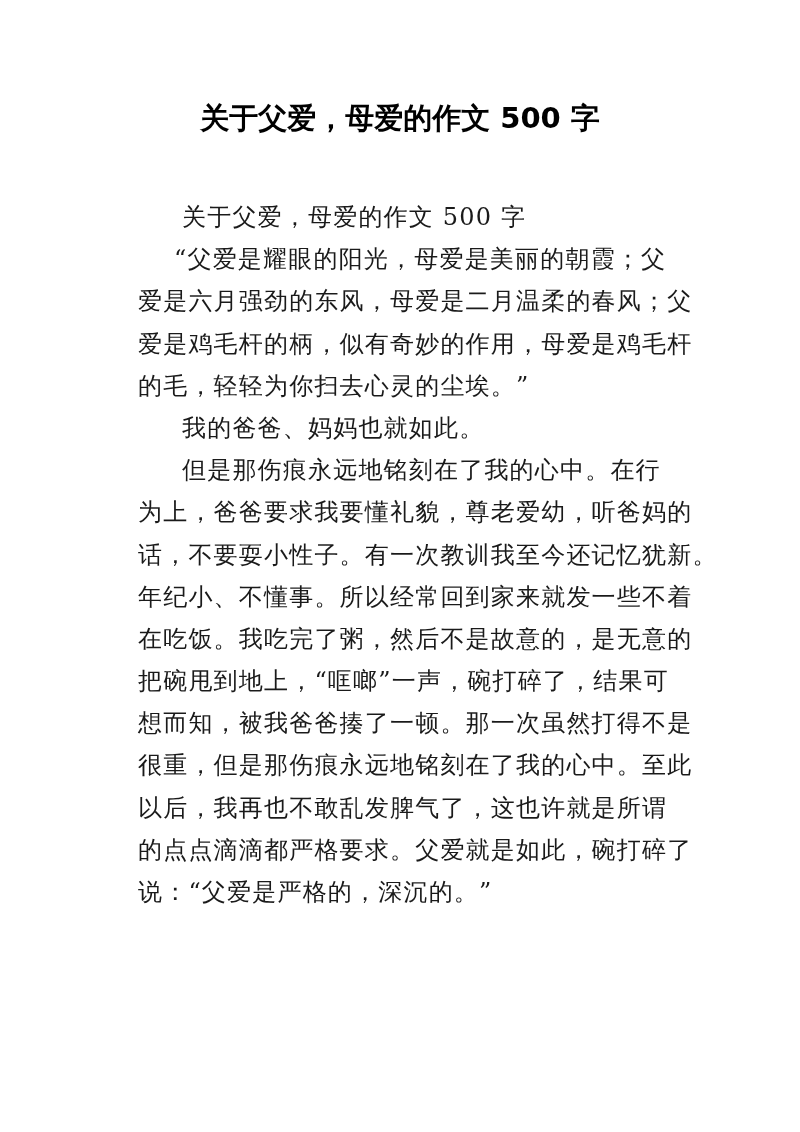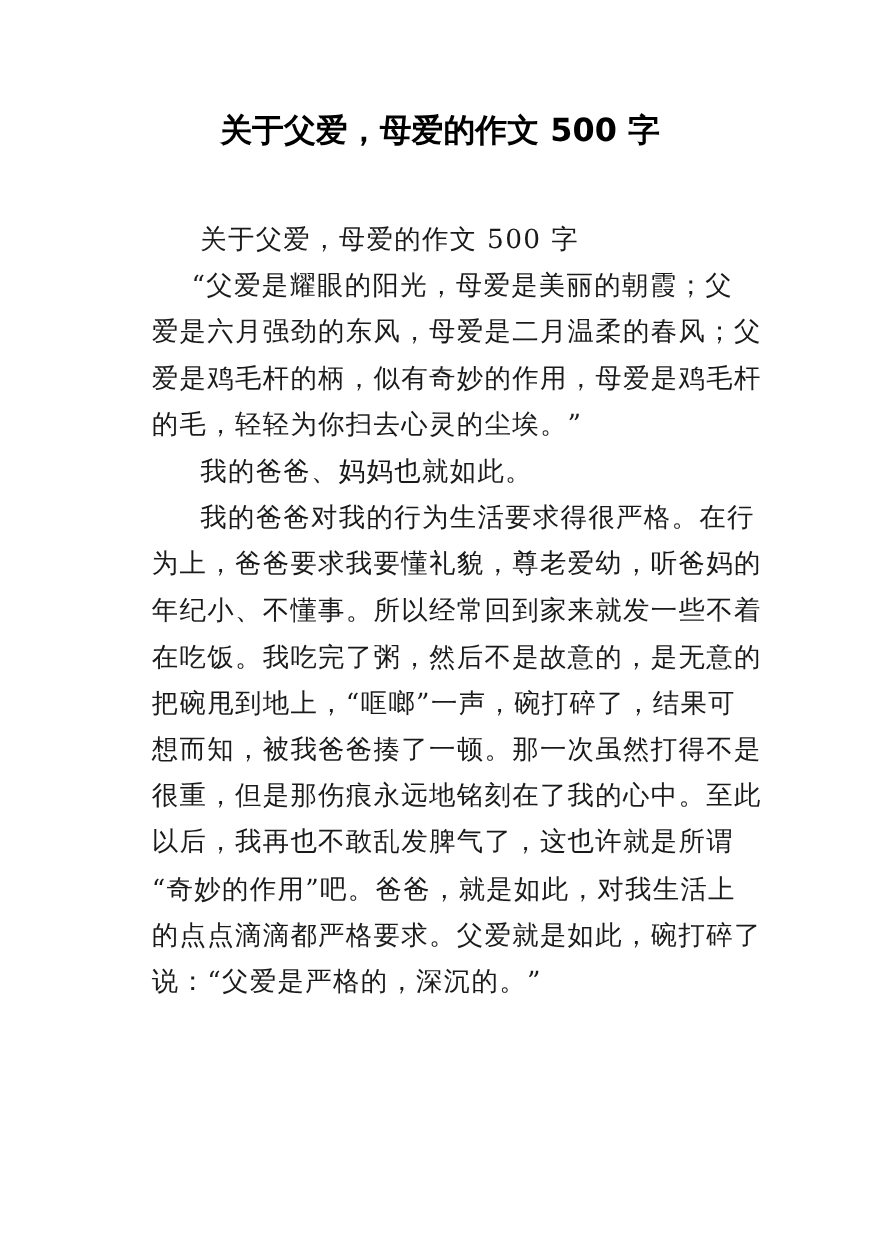--- a/index.html
+++ b/index.html
@@ -64,25 +64,25 @@
 <div class="page">
   <div class="title">关于父爱，母爱的作文 500 字</div>
 
   <div class="body-text">
     <div class="line indent">关于父爱，母爱的作文 500 字</div>
     <div class="line quote-indent">“父爱是耀眼的阳光，母爱是美丽的朝霞；父</div>
     <div class="line">爱是六月强劲的东风，母爱是二月温柔的春风；父</div>
     <div class="line">爱是鸡毛杆的柄，似有奇妙的作用，母爱是鸡毛杆</div>
     <div class="line">的毛，轻轻为你扫去心灵的尘埃。”</div>
     <div class="line indent">我的爸爸、妈妈也就如此。</div>
-    <div class="line indent">我的爸爸对我的行为生活要求得很严格。在行</div>
+    <div class="line indent">但是那伤痕永远地铭刻在了我的心中。在行</div>
     <div class="line">为上，爸爸要求我要懂礼貌，尊老爱幼，听爸妈的</div>
+    <div class="line">话，不要耍小性子。有一次教训我至今还记忆犹新。</div>
     <div class="line">年纪小、不懂事。所以经常回到家来就发一些不着</div>
     <div class="line">在吃饭。我吃完了粥，然后不是故意的，是无意的</div>
     <div class="line">把碗甩到地上，“哐啷”一声，碗打碎了，结果可</div>
     <div class="line">想而知，被我爸爸揍了一顿。那一次虽然打得不是</div>
     <div class="line">很重，但是那伤痕永远地铭刻在了我的心中。至此</div>
     <div class="line">以后，我再也不敢乱发脾气了，这也许就是所谓</div>
-    <div class="line open-quote">“奇妙的作用”吧。爸爸，就是如此，对我生活上</div>
     <div class="line">的点点滴滴都严格要求。父爱就是如此，碗打碎了</div>
     <div class="line">说：“父爱是严格的，深沉的。”</div>
   </div>
 </div>
 
 </body></html>

